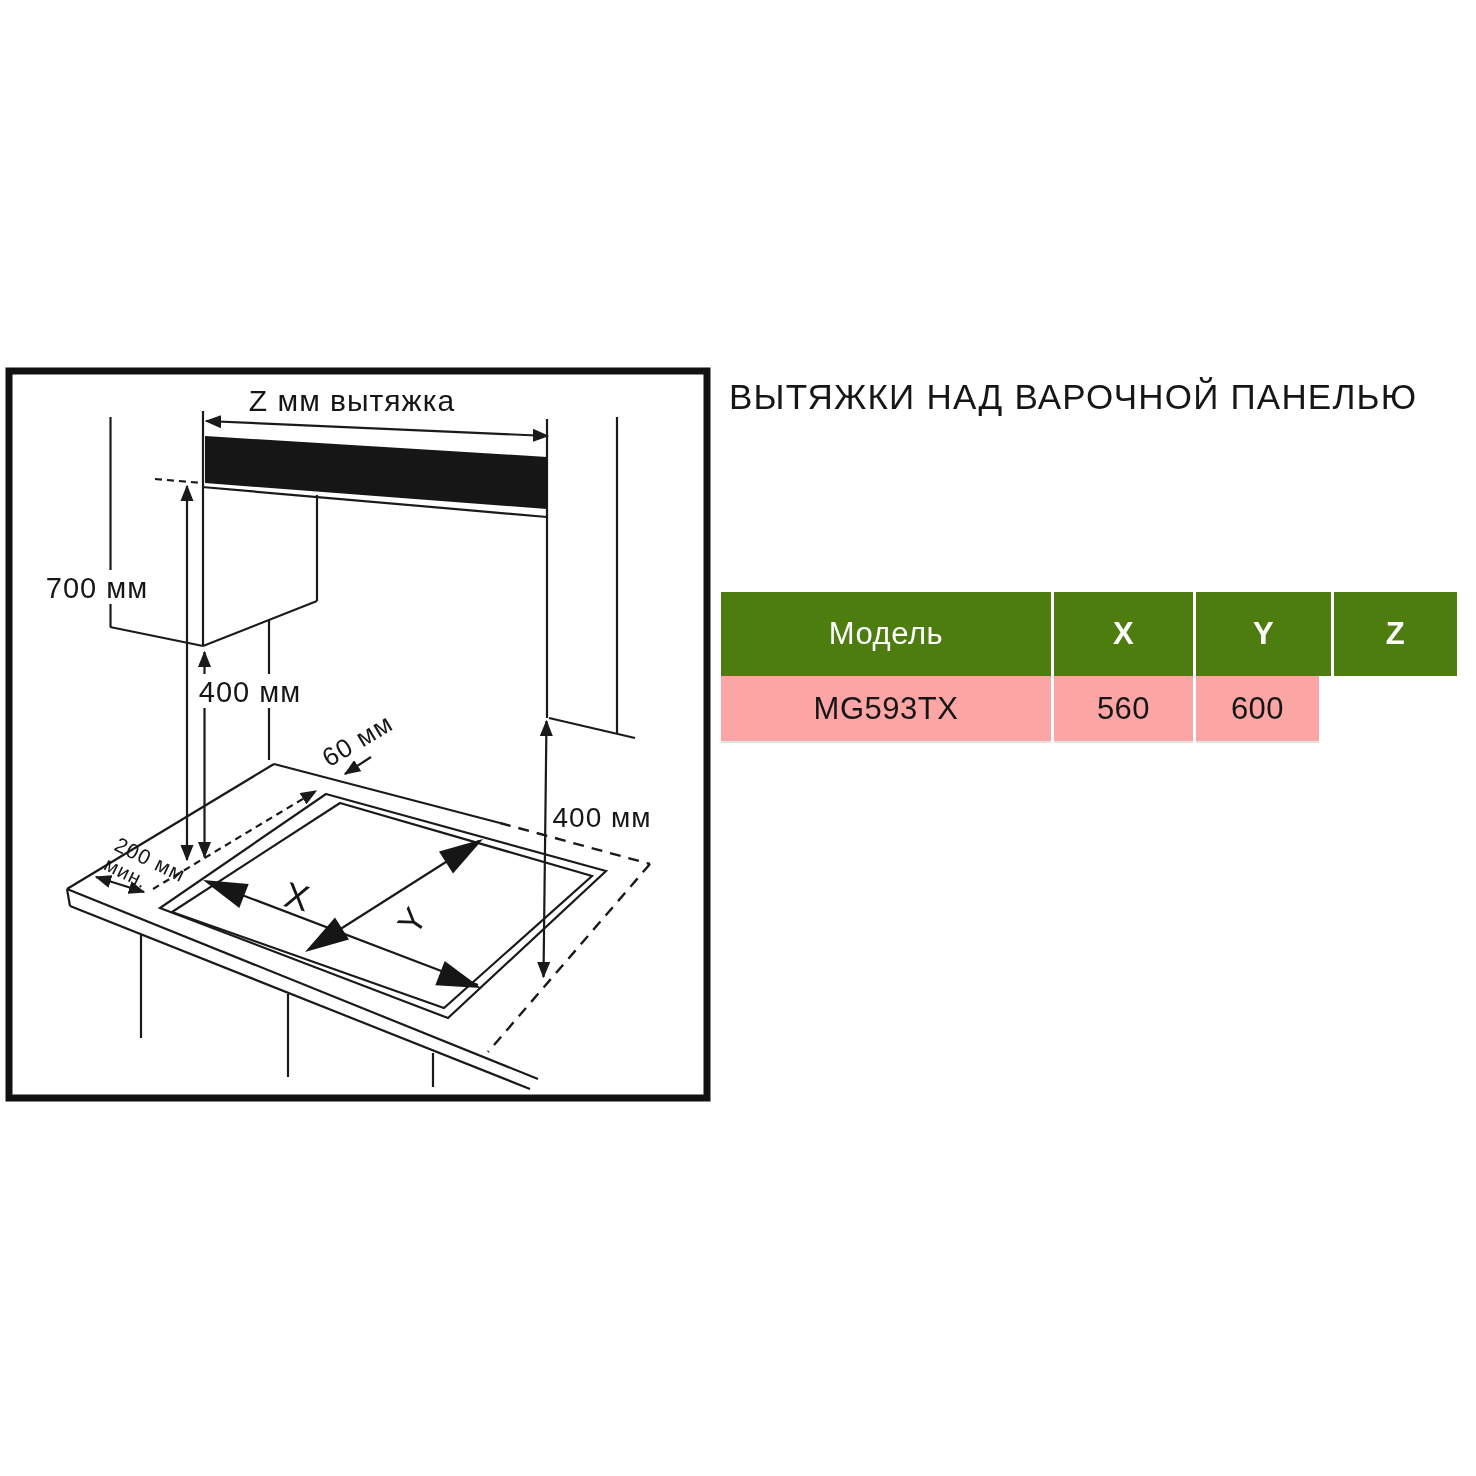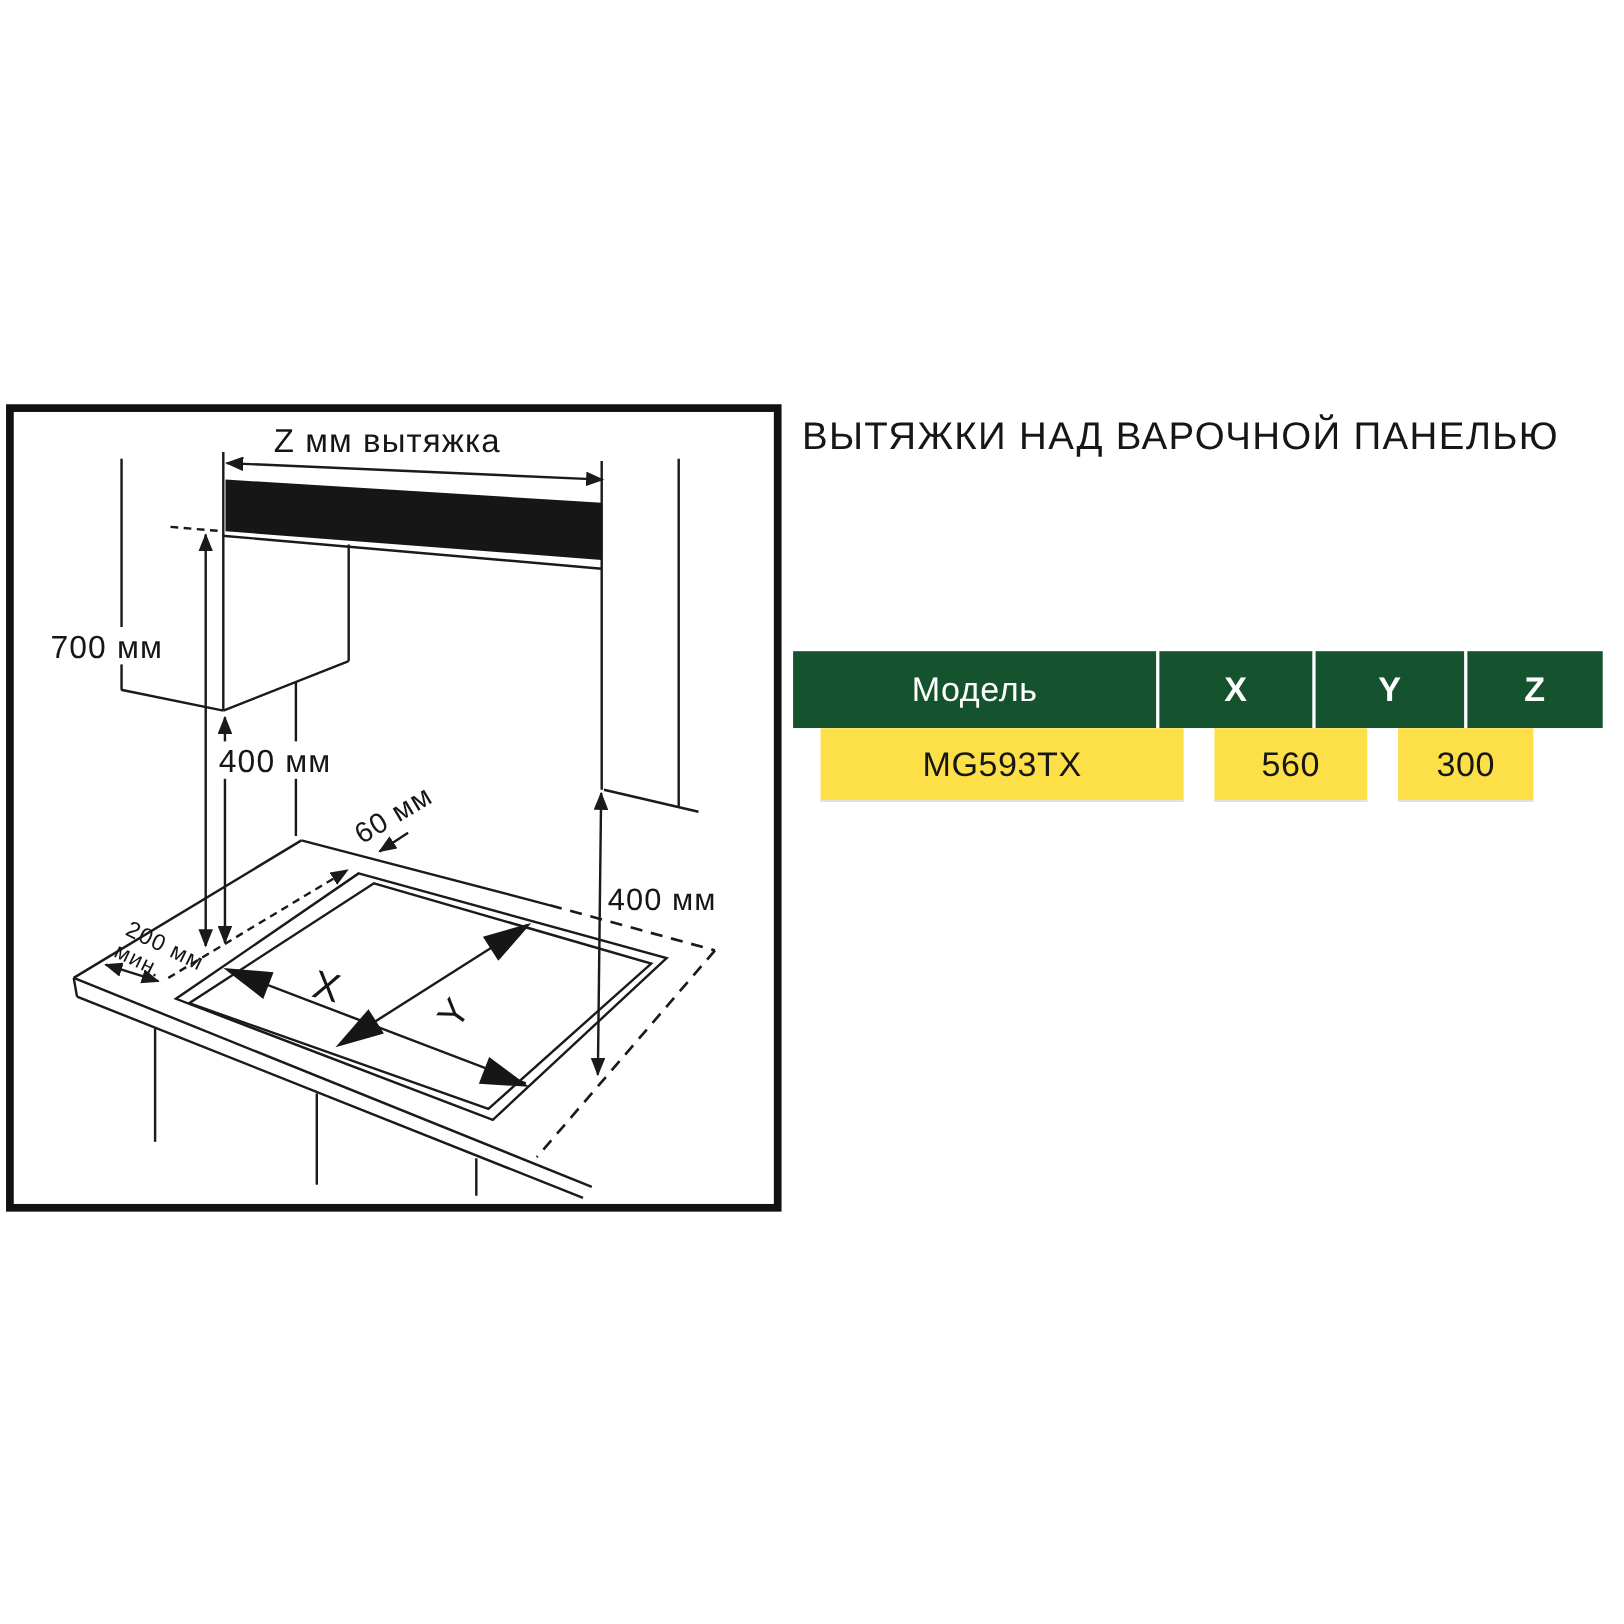--- a/index.html
+++ b/index.html
@@ -13,22 +13,22 @@
   .title {
     position:absolute; left:729px; top:378px; width:740px;
     font-size:35px; line-height:37px; letter-spacing:1.2px;
     color:#161616; white-space:nowrap;
   }
   .spec-table {
     position:absolute; left:721px; top:592px; width:736px;
     display:flex; flex-direction:column; background:#ffffff;
   }
   .trow { display:flex; gap:3px; background:#ffffff; }
-  .trow.head .cell { background:#14532d; color:#ffffff; height:70px; }
-  .trow.data .cell { background:#fde047; color:#161616; height:65px; border-bottom:2px solid #e3e2e0;margin-left:25px; }
+  .trow.head .cell { background:#4d7c0f; color:#ffffff; height:84px; }
+  .trow.data .cell { background:#fca5a5; color:#161616; height:65px; border-bottom:2px solid #e3e2e0; }
   .cell {
     display:flex; align-items:center; justify-content:center;
     font-size:31px; letter-spacing:0.5px;
   }
   .c1 { width:330px; } .c2 { width:139px; } .c3 { width:135px; } .c4 { width:123px; }
   .trow.head .cxyz { font-weight:bold; }
 
   
   .ln   { stroke:#1a1a1a; stroke-width:2.2; fill:none; }
   .lnd  { stroke:#1a1a1a; stroke-width:2.4; fill:none; stroke-dasharray:11 8; }
@@ -130,17 +130,17 @@
   <div class="spec-table">
     <div class="trow head">
       <div class="cell c1">Модель</div>
       <div class="cell c2 cxyz">X</div>
       <div class="cell c3 cxyz">Y</div>
       <div class="cell c4 cxyz">Z</div>
     </div>
     <div class="trow data">
       <div class="cell c1">MG593TX</div>
       <div class="cell c2">560</div>
-      <div class="cell c4">300</div>
+      <div class="cell c4">600</div>
     </div>
   </div>
 
 </div>
 
 </body></html>

